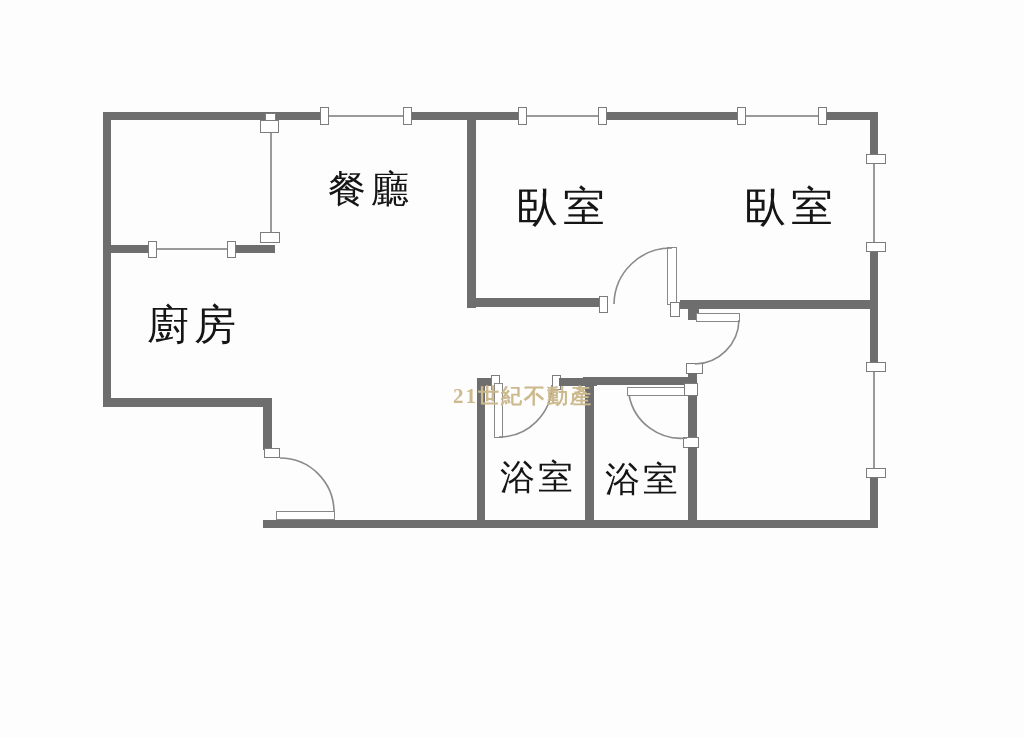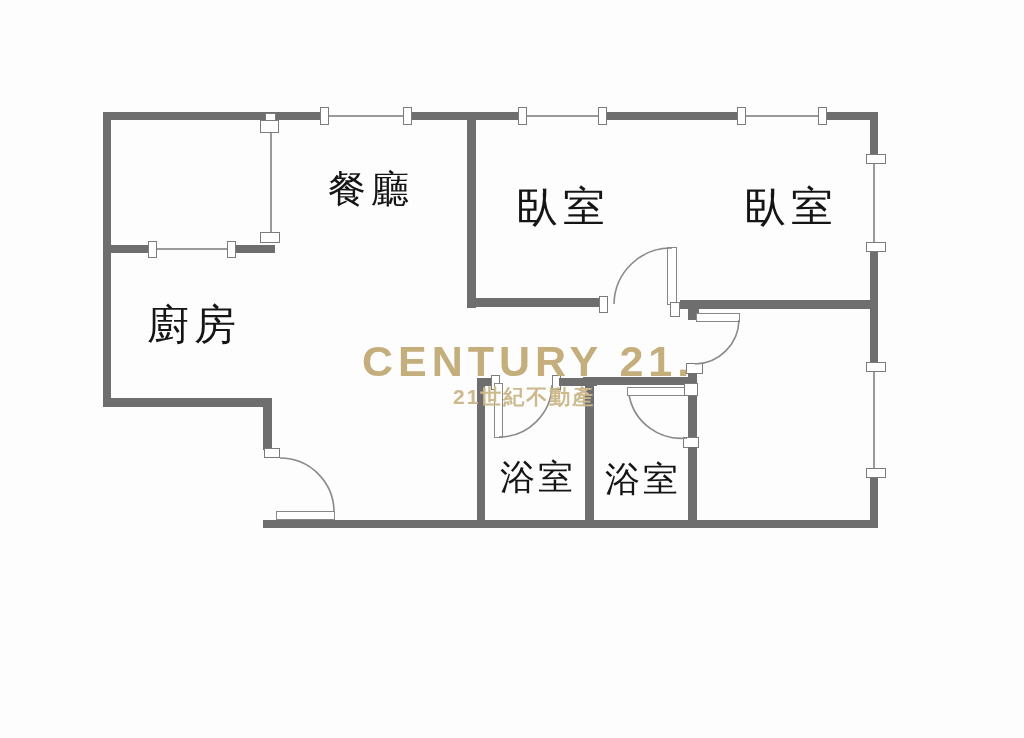--- a/index.html
+++ b/index.html
@@ -109,22 +109,21 @@
   <div class="jamb" style="left:684px;top:383px;width:14px;height:13px"></div>
 
   <svg class="arcs" width="1024" height="738" viewBox="0 0 1024 738">
     <path d="M672,248 A57,57 0 0 0 614,304" fill="none" stroke="#8a8a8a" stroke-width="1.6"></path>
     <path d="M739,320 A45,45 0 0 1 695,364" fill="none" stroke="#8a8a8a" stroke-width="1.6"></path>
     <path d="M499,437 A53,53 0 0 0 552,385" fill="none" stroke="#8a8a8a" stroke-width="1.6"></path>
     <path d="M629,395 A53,53 0 0 0 687,438" fill="none" stroke="#8a8a8a" stroke-width="1.6"></path>
     <path d="M280,458 A54,54 0 0 1 334,512" fill="none" stroke="#8a8a8a" stroke-width="1.6"></path>
   </svg>
 
-  <div class="brand" style="left:362px;top:340px;font-size:43px;letter-spacing:5px;">CENTURY 21.</div>
-  <div class="brand-sub" style="left:453px;top:386px;font-size:21px;letter-spacing:2px;">21世紀不動產</div>
+  <div class="brand-sub" style="left:453px;top:386px;font-size:21px;letter-spacing:2px;font-family:Liberation Serif, serif;">21世紀不動產</div>
 
   <div class="room-label" style="left:147px;top:304px;font-size:42px;">廚房</div>
   <div class="room-label" style="left:328px;top:170px;font-size:38px;">餐廳</div>
   <div class="room-label" style="left:516px;top:186px;font-size:42px;">臥室</div>
   <div class="room-label" style="left:744px;top:186px;font-size:42px;">臥室</div>
   <div class="room-label" style="left:500px;top:459px;font-size:35px;letter-spacing:3px;">浴室</div>
   <div class="room-label" style="left:605px;top:461px;font-size:35px;letter-spacing:3px;">浴室</div>
 
 </div>
 

